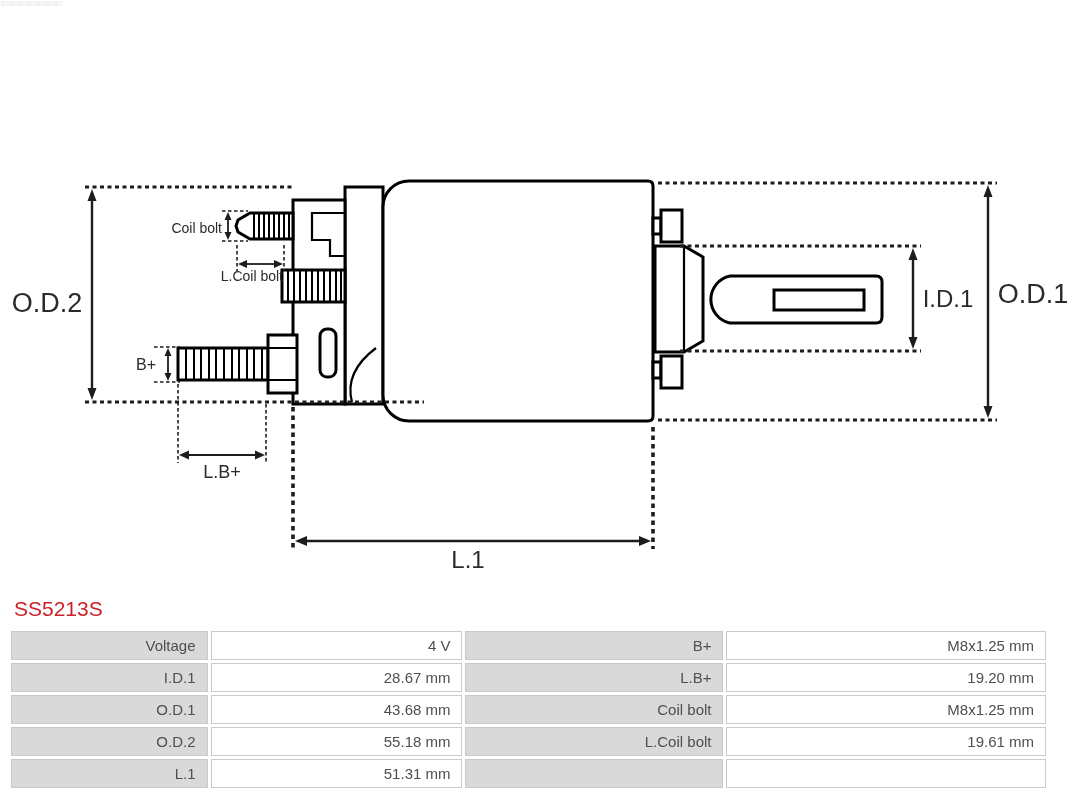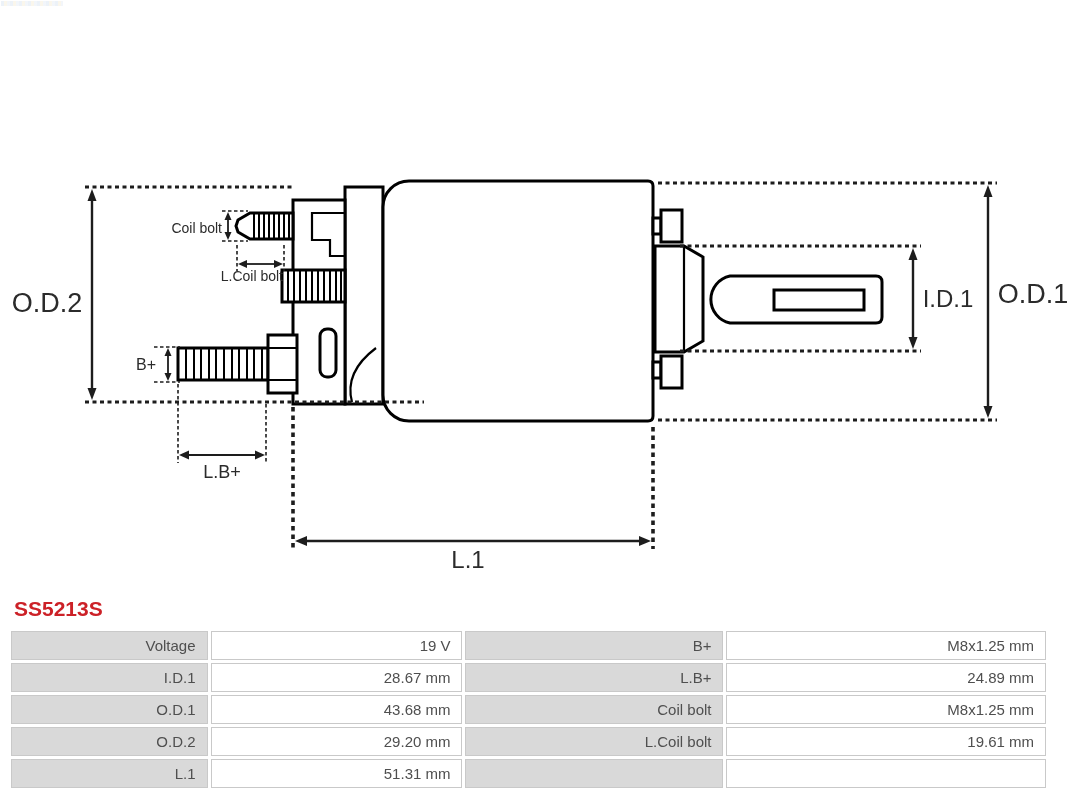--- a/index.html
+++ b/index.html
@@ -17,21 +17,21 @@
   .dashBig  {stroke:#1d1d1d;stroke-width:3;fill:none;stroke-dasharray:4 3.5;}
   .dashHeavy{stroke:#1d1d1d;stroke-width:3.6;fill:none;stroke-dasharray:4.5 4;}
   .dashSmall{stroke:#1d1d1d;stroke-width:1.6;fill:none;stroke-dasharray:3.5 2.5;}
   .centerline{stroke:#dcd9c8;stroke-width:1.5;fill:none;stroke-dasharray:2 3;}
   .lblBig{font-size:27px;fill:#2b2b2b;}
   .lblMed{font-size:24px;fill:#2b2b2b;}
   .lblSm {font-size:14px;fill:#2b2b2b;}
   .lblB  {font-size:16px;fill:#2b2b2b;}
   .lblLB {font-size:18px;fill:#2b2b2b;}
   
-  .part-number{margin:2px 0 0 14px;font-size:21px;font-weight:700;color:#cc2127;line-height:24px;}
+  .part-number{margin:2px 0 0 14px;font-size:21px;font-weight:400;color:#cc2127;line-height:24px;}
   table.spec{margin:7px 0 0 8px;width:1041px;border-collapse:separate;border-spacing:3px;table-layout:fixed;}
   table.spec td{height:27px;font-size:15px;color:#4f4f4f;text-align:right;
     padding:0 11px;border:1px solid #c9c9c9;background:#fff;overflow:hidden;white-space:nowrap;}
   table.spec td.lbl{background:#d9d9d9;}
 </style>
 </head>
 <body>
 
 <div>
 
@@ -152,39 +152,39 @@
   <table class="spec">
     <colgroup>
       <col style="width:195px">
         <col style="width:250px">
         <col style="width:256px">
         <col style="width:317px">
     </colgroup>
     <tbody>
       <tr>
         <td class="lbl">Voltage</td>
-        <td class="val">19 V</td>
+        <td class="val">4 V</td>
         <td class="lbl">B+</td>
         <td class="val">M8x1.25 mm</td>
       </tr>
       <tr>
         <td class="lbl">I.D.1</td>
         <td class="val">28.67 mm</td>
         <td class="lbl">L.B+</td>
-        <td class="val">24.89 mm</td>
+        <td class="val">19.20 mm</td>
       </tr>
       <tr>
         <td class="lbl">O.D.1</td>
         <td class="val">43.68 mm</td>
         <td class="lbl">Coil bolt</td>
         <td class="val">M8x1.25 mm</td>
       </tr>
       <tr>
         <td class="lbl">O.D.2</td>
-        <td class="val">29.20 mm</td>
+        <td class="val">55.18 mm</td>
         <td class="lbl">L.Coil bolt</td>
         <td class="val">19.61 mm</td>
       </tr>
       <tr>
         <td class="lbl">L.1</td>
         <td class="val">51.31 mm</td>
         <td class="lbl"></td>
         <td class="val"></td>
       </tr>
     </tbody>

